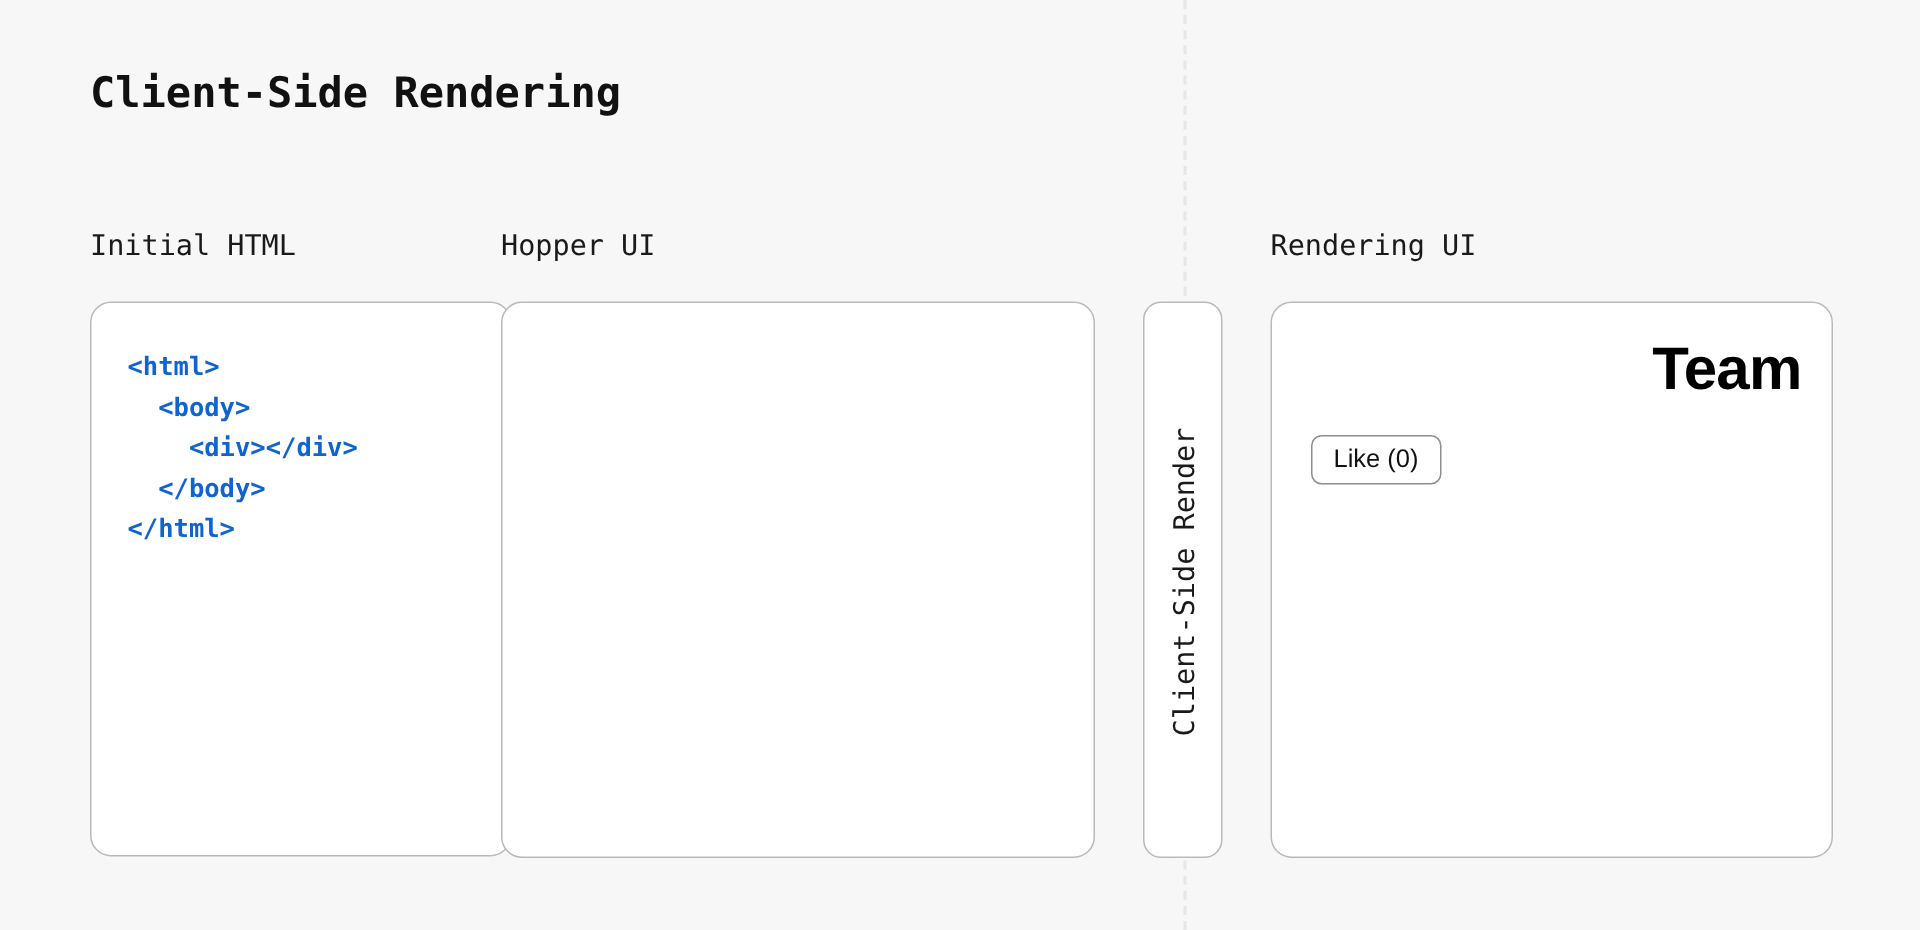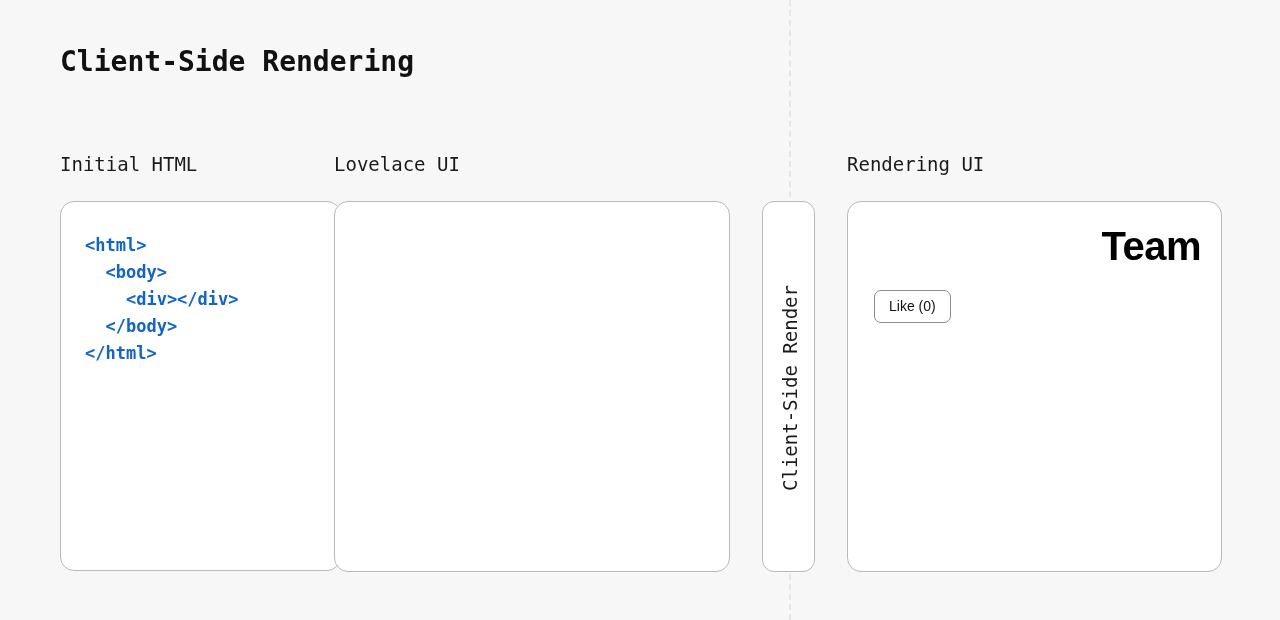--- a/index.html
+++ b/index.html
@@ -154,37 +154,37 @@
     line-height: 27px;
   }
   .like-button {
     display: inline-block;
     margin-top: 24px;
     padding: 5px 14px 6px 14px;
     background: #ffffff;
     border: 1px solid #8d8d8d;
     border-radius: 7px;
     font-family: "Liberation Sans", sans-serif;
-    font-size: 14px;
+    font-size: 17px;
     color: #111111;
     cursor: pointer;
     line-height: 20px;
   }
 </style>
 </head>
 <body>
 
 <div class="stage">
 
   <div class="divider"></div>
 
   <div class="title">Client-Side Rendering</div>
 
   <div class="caption caption-html">Initial HTML</div>
-  <div class="caption caption-initial-ui">Lovelace UI</div>
+  <div class="caption caption-initial-ui">Hopper UI</div>
   <div class="caption caption-rendered-ui">Rendering UI</div>
 
   <div class="panel panel-html">
     <pre class="code">&lt;html&gt;
   &lt;body&gt;
     &lt;div&gt;&lt;/div&gt;
   &lt;/body&gt;
 &lt;/html&gt;</pre>
   </div>
 

